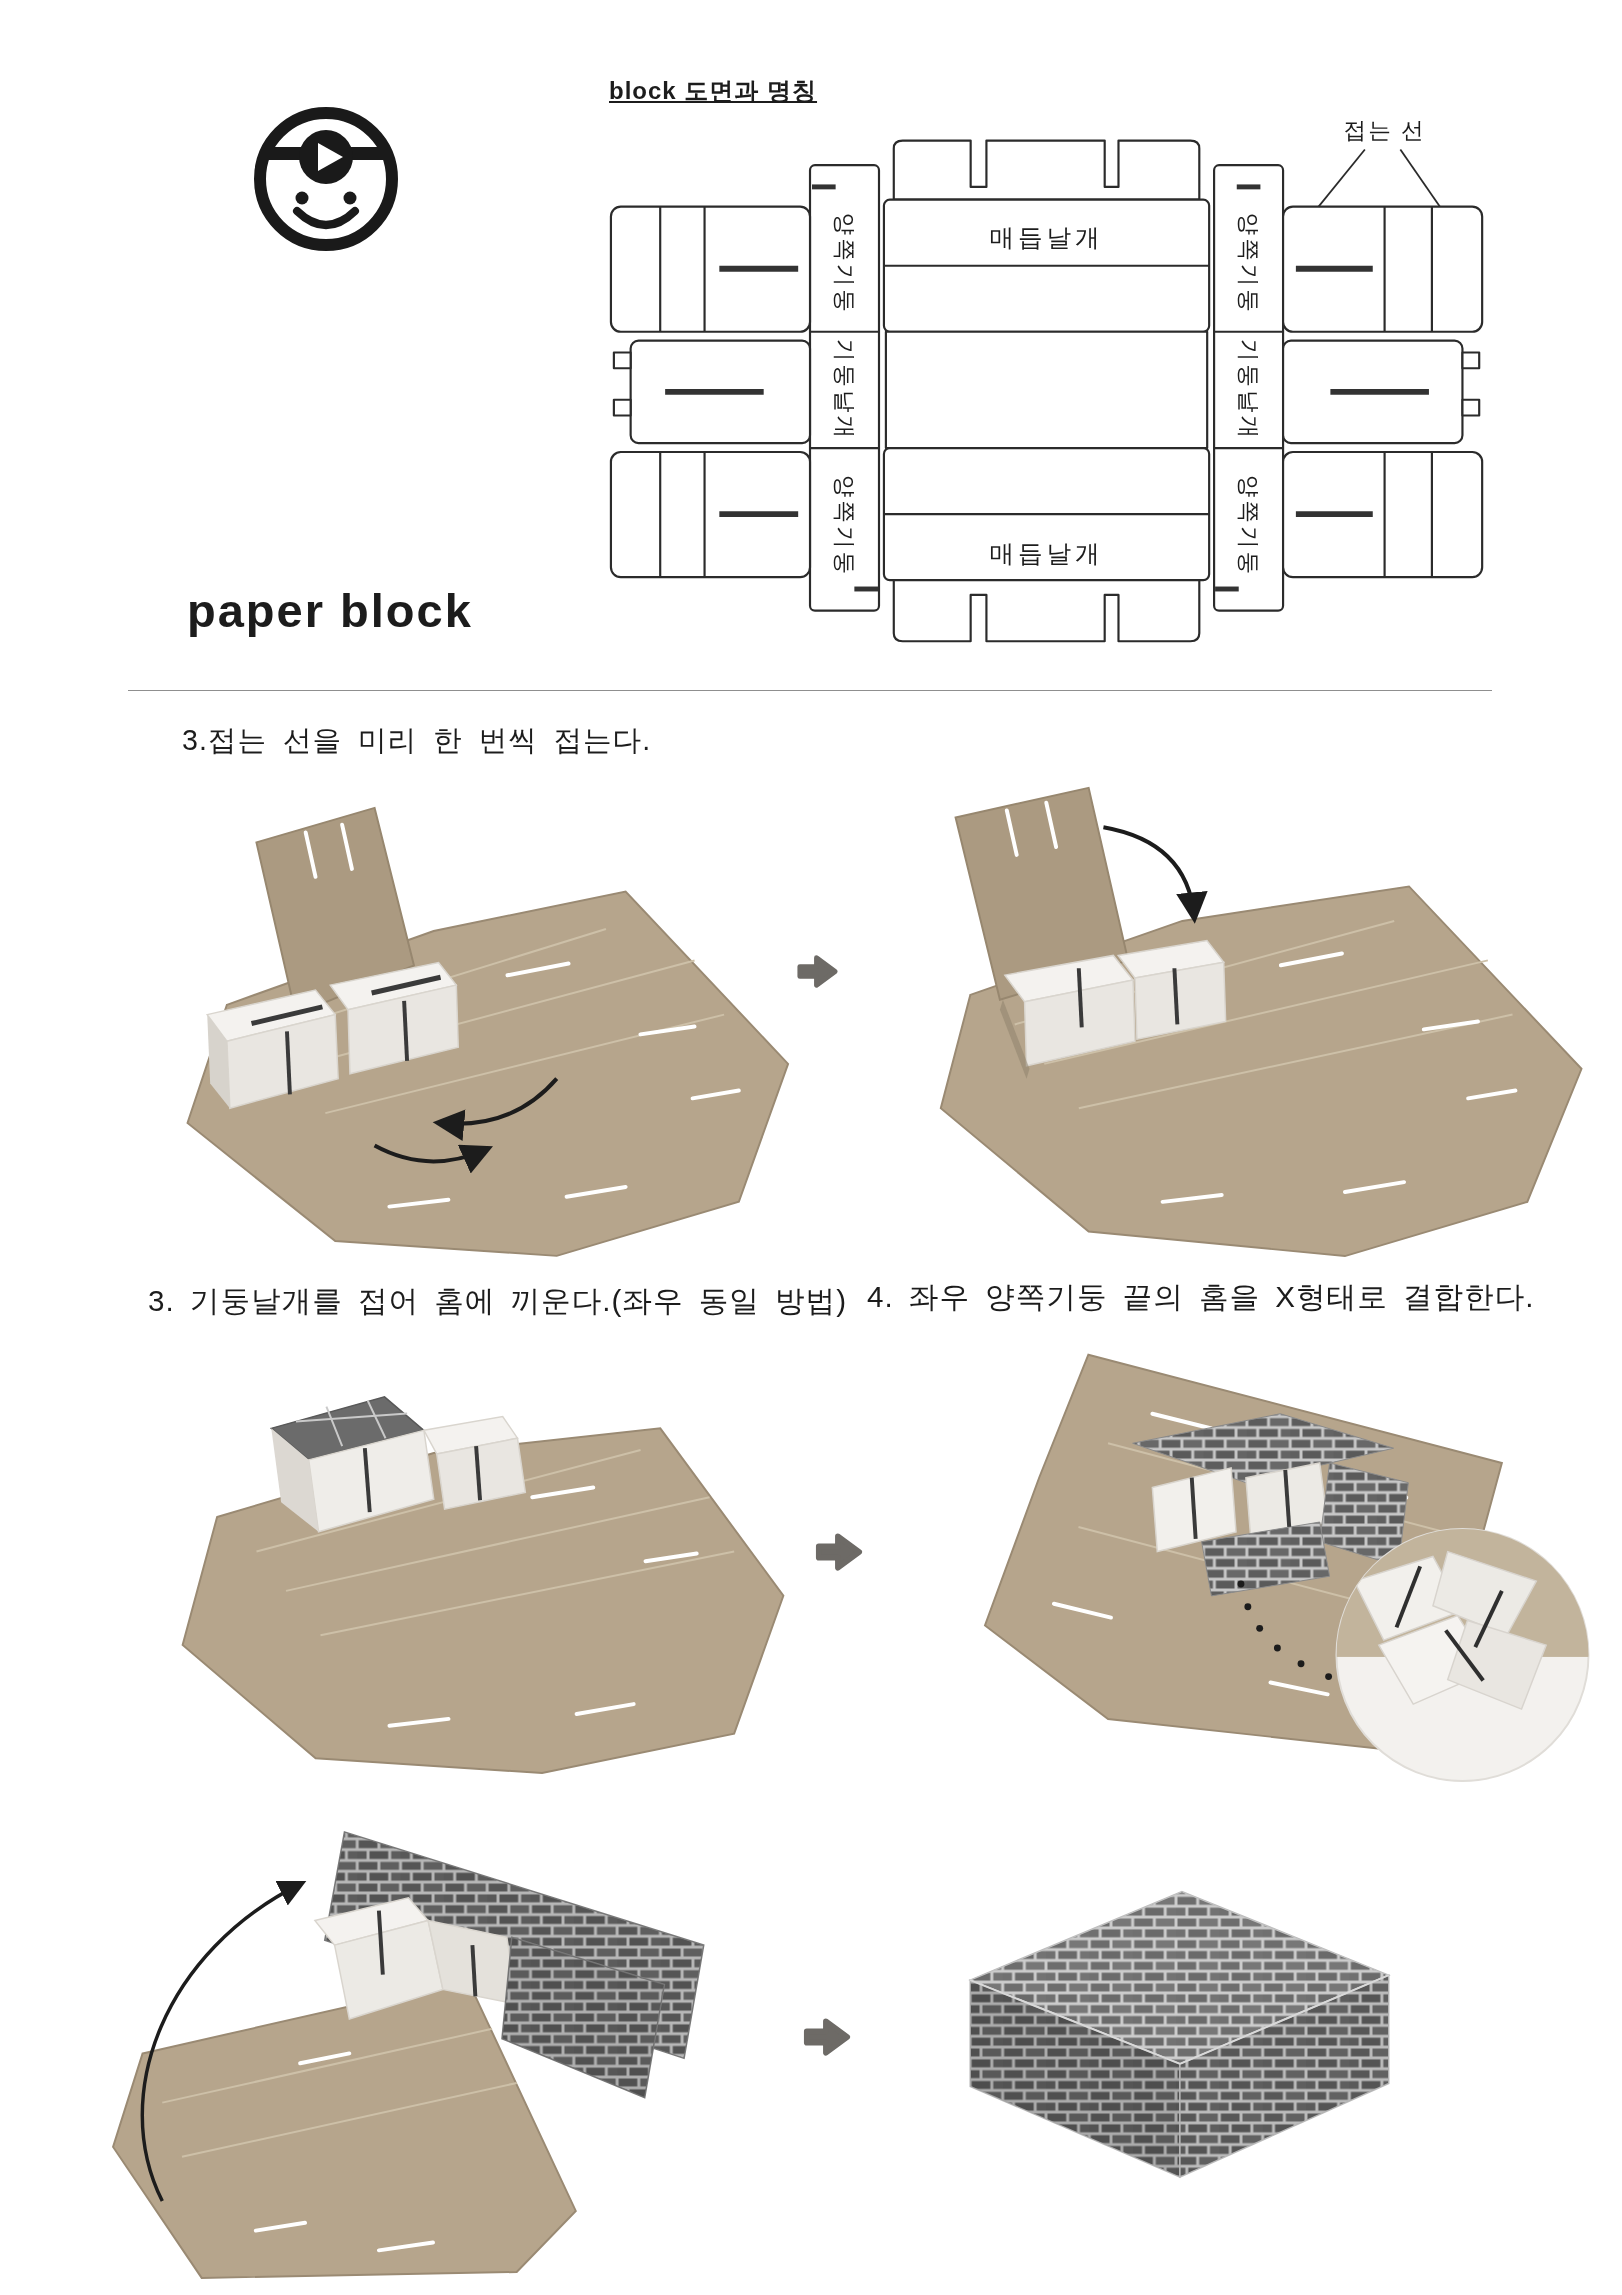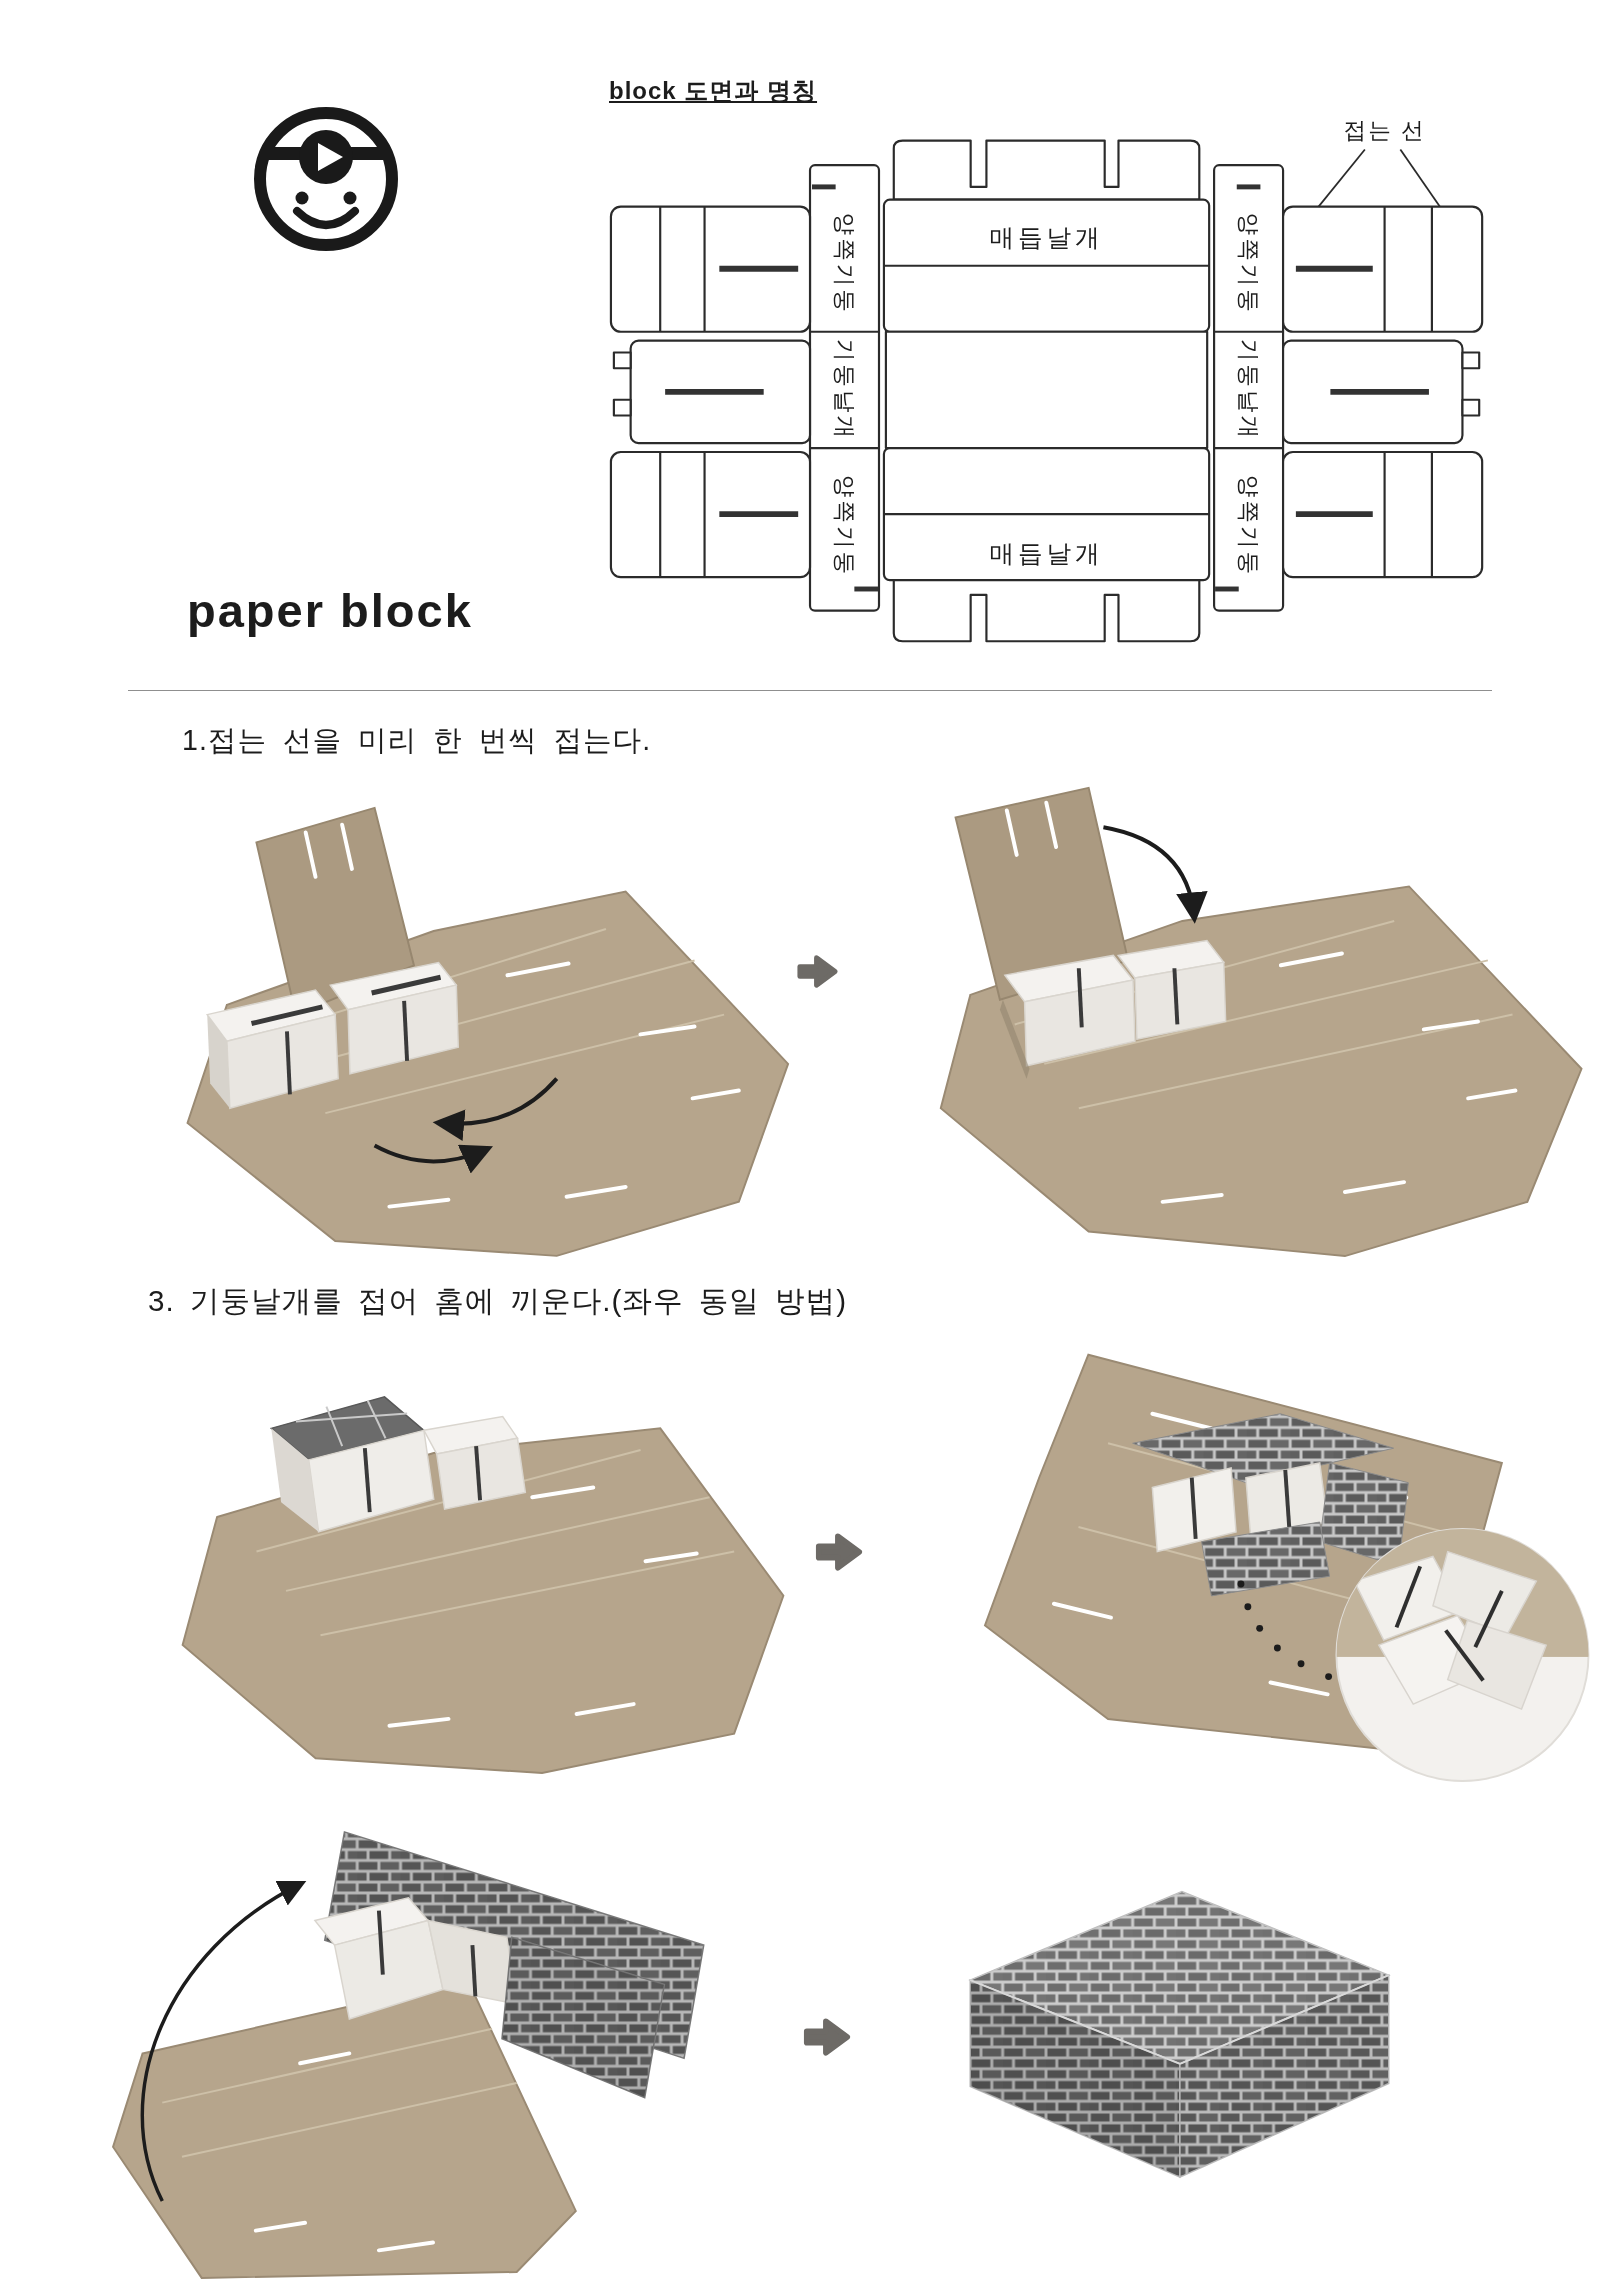--- a/index.html
+++ b/index.html
@@ -106,21 +106,21 @@
     <text class="dg-label-v" transform="rotate(90 242 158)" x="242" y="166" text-anchor="middle">양쪽기둥</text>
     <text class="dg-label-v" transform="rotate(90 242 286)" x="242" y="294" text-anchor="middle">기둥날개</text>
     <text class="dg-label-v" transform="rotate(90 242 424)" x="242" y="432" text-anchor="middle">양쪽기둥</text>
     <text class="dg-label-v" transform="rotate(90 652 158)" x="652" y="166" text-anchor="middle">양쪽기둥</text>
     <text class="dg-label-v" transform="rotate(90 652 286)" x="652" y="294" text-anchor="middle">기둥날개</text>
     <text class="dg-label-v" transform="rotate(90 652 424)" x="652" y="432" text-anchor="middle">양쪽기둥</text>
   </svg>
 
   <div class="abs divider" style="left:128px;top:690px;width:1364px"></div>
 
-  <div class="abs instr" style="left:182px;top:721px">1.접는 선을 미리 한 번씩 접는다.</div>
+  <div class="abs instr" style="left:182px;top:721px">3.접는 선을 미리 한 번씩 접는다.</div>
 
   <svg class="abs" style="left:94px;top:783px" width="699" height="483" viewBox="0 0 710 490">
     <defs>
       <marker id="ah-a" markerWidth="10" markerHeight="10" refX="6" refY="4" orient="auto">
         <path d="M0,0 L8,4 L0,8 Z" fill="#1c1c1c"></path>
       </marker>
     </defs>
     <polygon points="135,225 345,150 540,110 705,285 655,425 470,480 245,465 95,345" fill="#b6a58c" stroke="#9a8a73" stroke-width="2"></polygon>
     <g stroke="#cdc0a8" stroke-width="2">
       <line x1="175" y1="255" x2="520" y2="148"></line>
@@ -192,20 +192,21 @@
       <line x1="225" y1="198" x2="228" y2="258" stroke="#3a3a3a" stroke-width="4"></line>
       <polygon points="265,185 355,170 372,192 282,208" fill="#f4f2ef" stroke="#d9d5ce" stroke-width="1.5"></polygon>
       <polygon points="282,208 372,192 374,252 284,270" fill="#e9e6e1" stroke="#d9d5ce" stroke-width="1.5"></polygon>
       <line x1="322" y1="198" x2="325" y2="255" stroke="#3a3a3a" stroke-width="4"></line>
       <polygon points="148,230 175,300 172,310 145,240" fill="#8c7f6a" opacity="0.5"></polygon>
     </g>
     <path d="M250,55 Q335,70 342,145" fill="none" stroke="#1c1c1c" stroke-width="4" marker-end="url(#ah-b)"></path>
   </svg>
 
   <div class="abs caption" style="left:148px;top:1281px;width:690px">3. 기둥날개를 접어 홈에 끼운다.(좌우 동일 방법)</div>
+  <div class="abs caption" style="left:867px;top:1277px;width:630px">4. 좌우 양쪽기둥 끝의 홈을 X형태로 결합한다.</div>
 
   <svg class="abs" style="left:94px;top:1320px" width="714" height="458" viewBox="0 0 725 465">
     <polygon points="125,200 345,135 575,110 700,280 650,420 455,460 225,445 90,330" fill="#b6a58c" stroke="#9a8a73" stroke-width="2"></polygon>
     <g stroke="#cdc0a8" stroke-width="2">
       <line x1="165" y1="235" x2="555" y2="132"></line>
       <line x1="195" y1="275" x2="625" y2="180"></line>
       <line x1="230" y1="320" x2="650" y2="235"></line>
     </g>
     <g stroke="#ffffff" stroke-width="4" stroke-linecap="round">
       <line x1="445" y1="180" x2="507" y2="170"></line>

